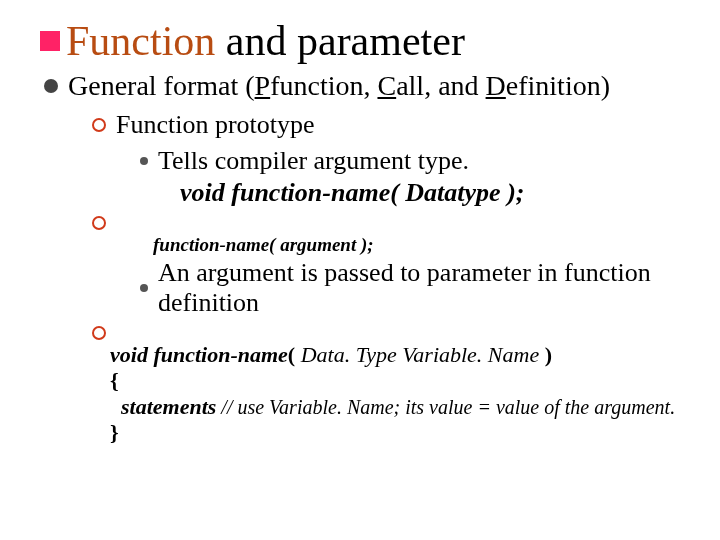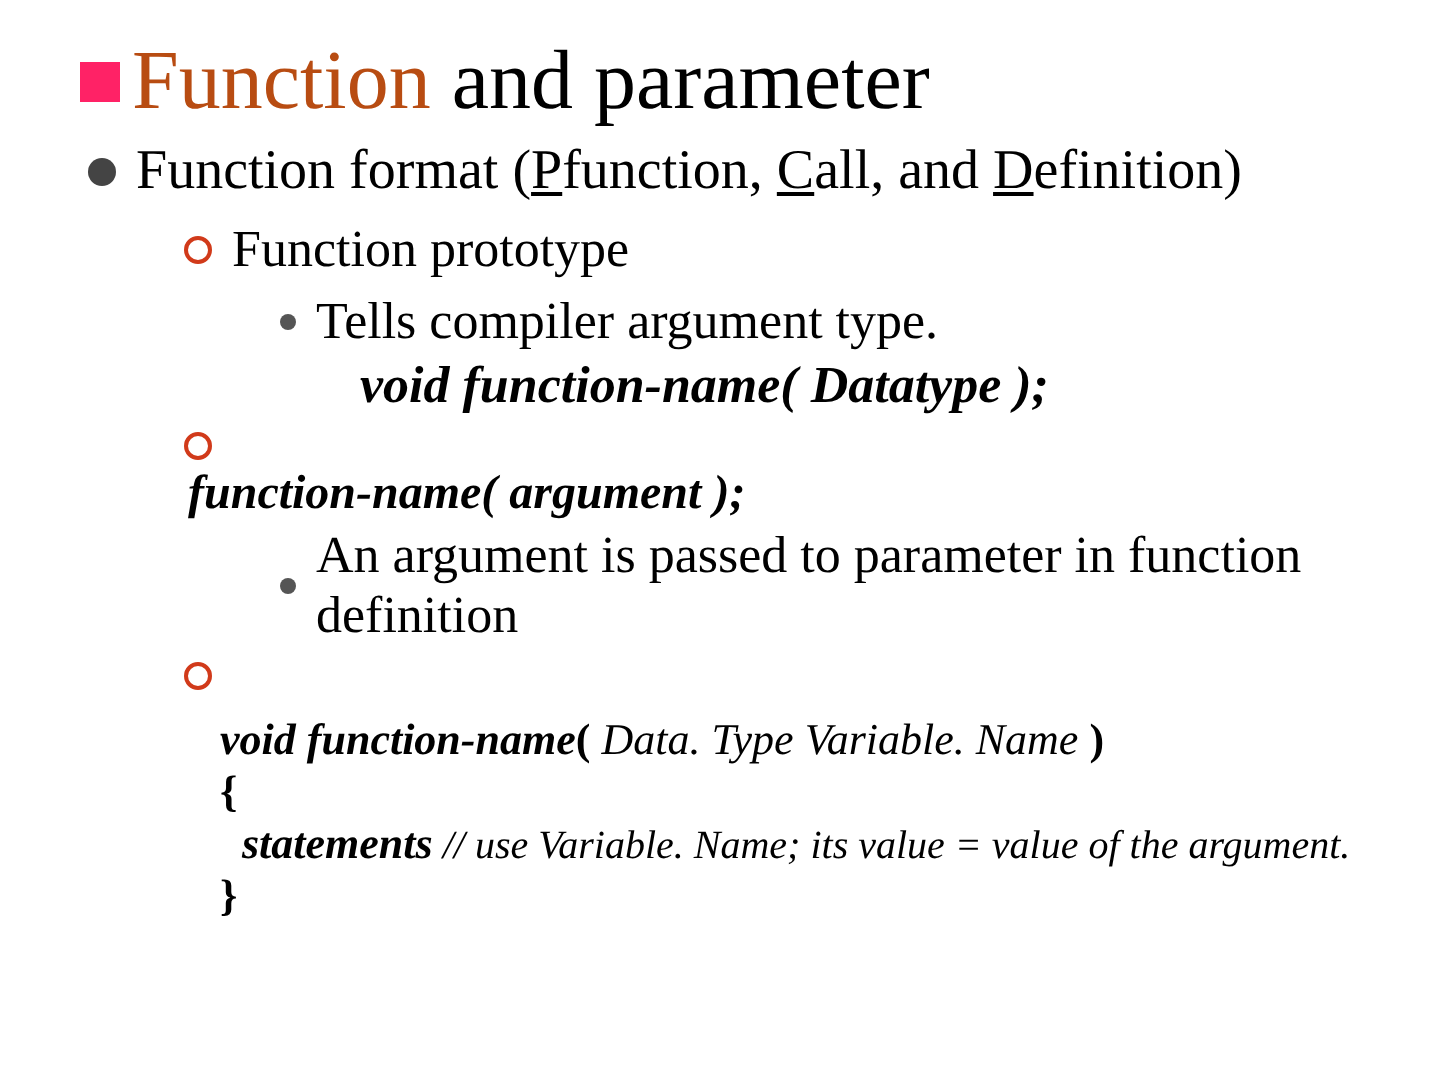--- a/index.html
+++ b/index.html
@@ -78,48 +78,48 @@
   .code-line {
     font-style: italic;
     font-weight: bold;
     font-size: 26px;
     margin-left: 140px;
     margin-top: 2px;
   }
   .code-line2 {
     font-style: italic;
     font-weight: bold;
-    font-size: 24px;
-    margin-left: 54px;
+    font-size: 19px;
+    margin-left: 113px;
     margin-top: 4px;
   }
   .defblock {
     margin-left: 70px;
-    margin-top: 12px;
+    margin-top: 2px;
     font-size: 22px;
   }
   .italic { font-style: italic; }
   .bold { font-weight: bold; }
   .small-comment { font-size: 20px; font-style: italic; font-weight: normal; }
 </style>
 </head>
 <body>
 
 <div class="title-row">
   <div class="title-bullet"></div>
   <div class="title">
     <span class="accent">Function</span><span> and parameter</span>
   </div>
 </div>
 
 <div class="lvl1">
   <div class="lvl1-row">
     <div class="disc"></div>
     <div>
-      <span>Function format (</span><span class="u">P</span><span>function, </span><span class="u">C</span><span>all, and </span><span class="u">D</span><span>efinition)</span>
+      <span>General format (</span><span class="u">P</span><span>function, </span><span class="u">C</span><span>all, and </span><span class="u">D</span><span>efinition)</span>
     </div>
   </div>
 </div>
 
 <div class="lvl2">
   <div class="lvl2-row">
     <div class="ring"></div>
     <div>Function prototype</div>
   </div>
 </div>

